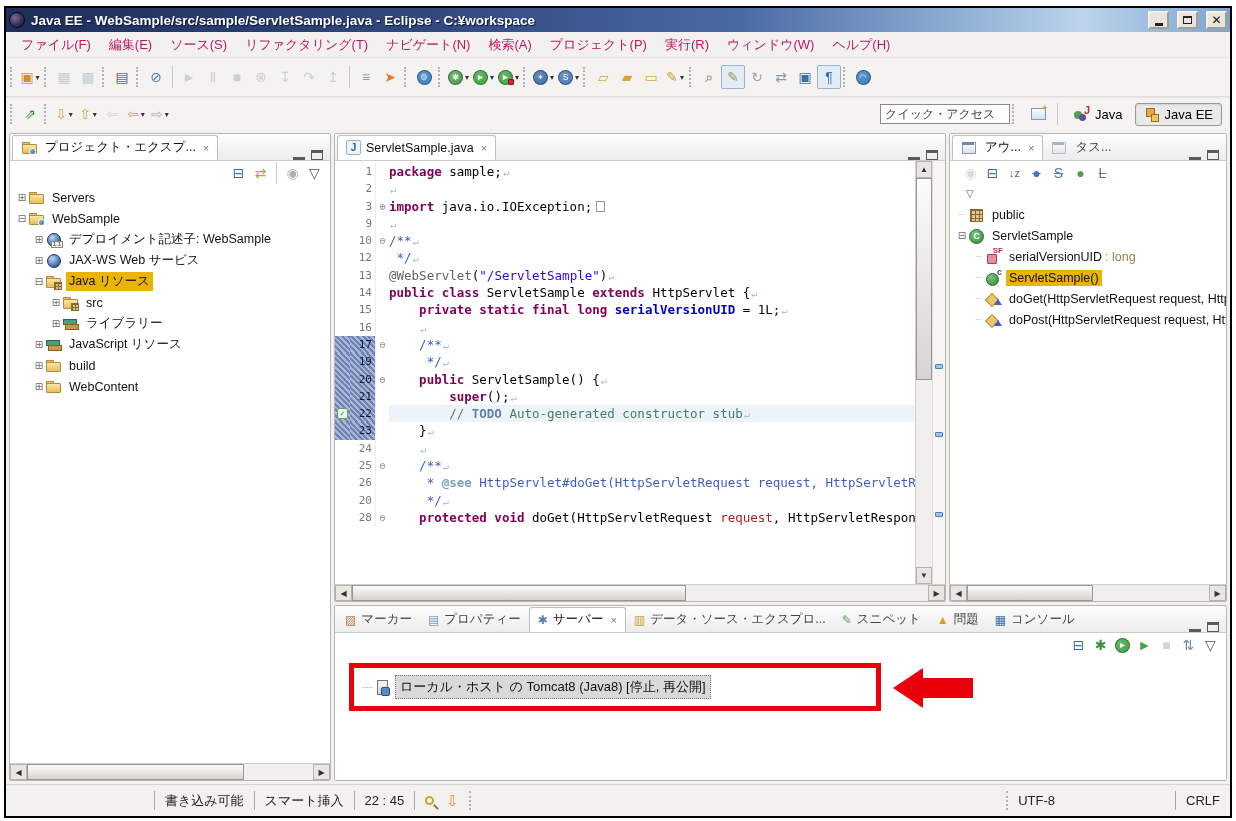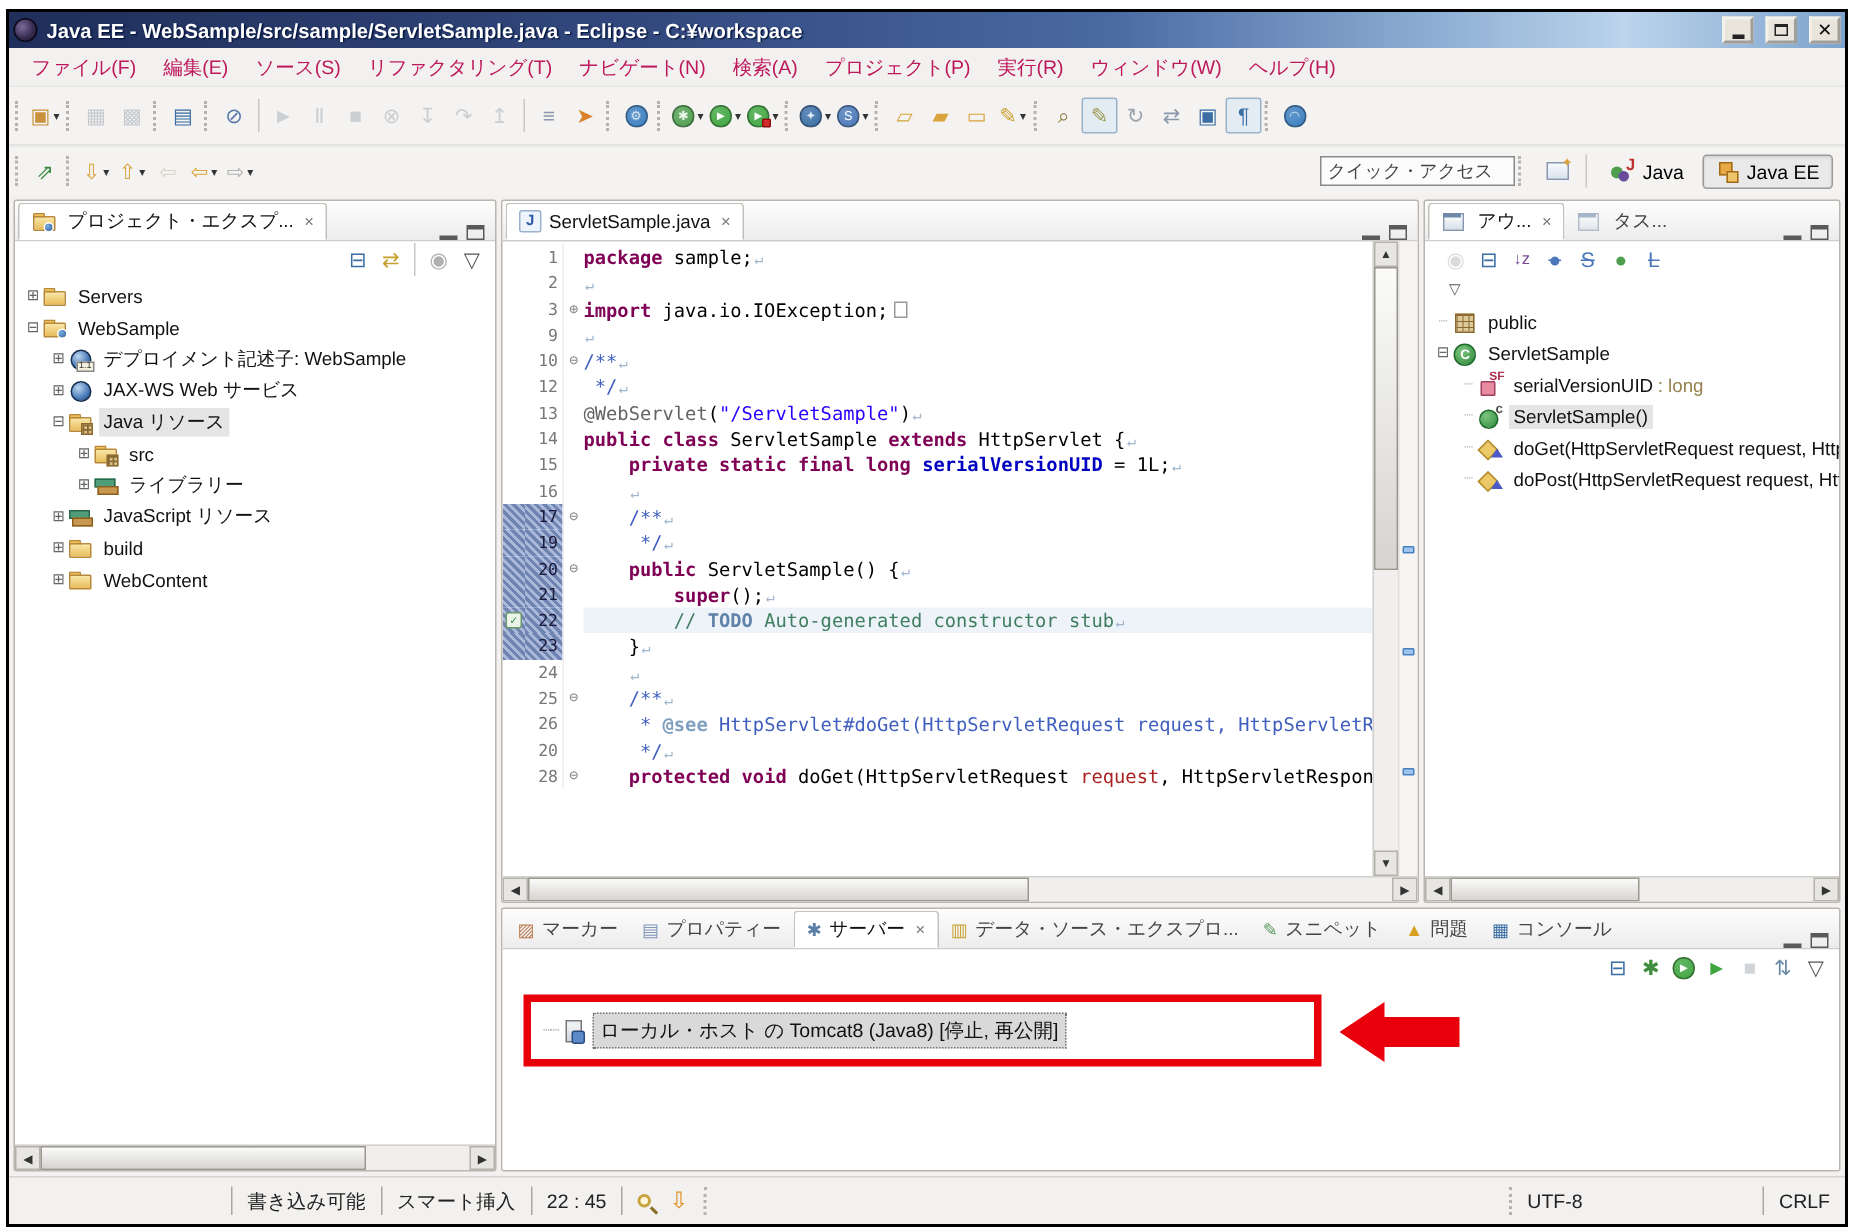--- a/index.html
+++ b/index.html
@@ -97,21 +97,21 @@
   .viewbar { height:24px; flex:none; display:flex; align-items:center; justify-content:flex-end;
     gap:1px; padding:0 5px; background:#fff; }
   .viewbar .icon-btn { height:21px; min-width:21px; }
   .viewbar2 { height:17px; flex:none; display:flex; align-items:center; padding-left:16px; background:#fff; }
 
   
   .tree { flex:1; overflow:hidden; padding-top:2px; }
   .trow { height:21px; display:flex; align-items:center; font-size:12.5px; white-space:nowrap; }
   .texp { width:12px; font-size:10px; color:#666; text-align:center; flex:none; }
   .tlabel { padding:1px 3px; color:#111; }
-  .trow.sel .tlabel { background:#e5e5e5; }
+  .trow.sel .tlabel { background:#eab308; }
   .tsuffix { color:#96824e; }
   .hsb { height:17px; flex:none; display:flex; border-top:1px solid #d2d0cc; background:#f0efed; }
   .sb-btn { width:17px; height:100%; background:#e8e6e2; border:1px solid #b5b2ac;
     display:flex; align-items:center; justify-content:center; font-size:8px; color:#333; flex:none; }
   .sb-track { flex:1; position:relative; }
   .sb-thumb { position:absolute; top:0; height:100%; background:linear-gradient(#fbfbfa,#d6d4d0);
     border:1px solid #9a978f; }
 
   
   .ic { width:17px; height:15px; position:relative; margin-right:4px; flex:none; }

